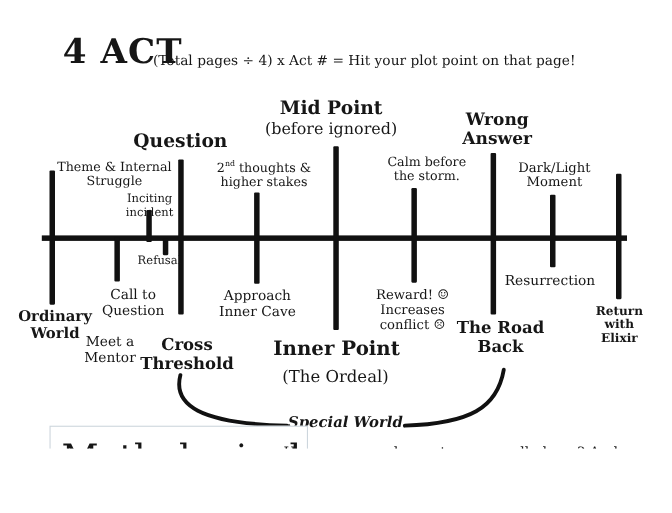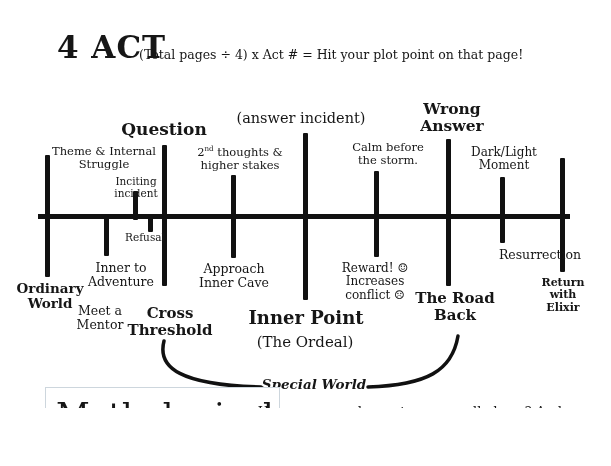--- a/index.html
+++ b/index.html
@@ -41,34 +41,35 @@
   <div class="tick" style="left:148px;top:217px;height:15px;"></div>
   <div class="tick" style="left:162px;top:145px;height:141px;"></div>
   <div class="tick" style="left:231px;top:175px;height:83px;"></div>
   <div class="tick" style="left:303px;top:133px;height:167px;"></div>
   <div class="tick" style="left:374px;top:171px;height:86px;"></div>
   <div class="tick" style="left:446px;top:139px;height:147px;"></div>
   <div class="tick" style="left:500px;top:177px;height:66px;"></div>
   <div class="tick" style="left:560px;top:158px;height:114px;"></div>
 
   <div class="abs ctr lbl b" style="left:164px;top:120px;font-size:17px;">Question</div>
-  <div class="abs ctr lbl" style="left:301px;top:110px;font-size:14.5px;">(answer incident)</div>
+  <div class="abs ctr lbl b" style="left:301px;top:90px;font-size:17px;">Mid Point</div>
+  <div class="abs ctr lbl" style="left:301px;top:110px;font-size:14.5px;">(before ignored)</div>
   <div class="abs ctr lbl b" style="left:452px;top:100px;font-size:15.5px;width:80px;">Wrong Answer</div>
 
   <div class="abs ctr lbl" style="left:104px;top:145px;font-size:11.5px;width:112px;">Theme &amp; Internal Struggle</div>
   <div class="abs ctr lbl" style="left:136px;top:176px;font-size:10.5px;width:54px;">Inciting incident</div>
   <div class="abs ctr lbl" style="left:240px;top:146px;font-size:11.5px;width:100px;"><span>2</span><sup>nd</sup><span> thoughts &amp; higher stakes</span></div>
   <div class="abs ctr lbl" style="left:388px;top:141px;font-size:11.5px;width:80px;">Calm before the storm.</div>
   <div class="abs ctr lbl" style="left:504px;top:146px;font-size:12px;width:80px;">Dark/Light Moment</div>
 
   <div class="abs ctr lbl" style="left:145px;top:232px;font-size:10.5px;">Refusal</div>
-  <div class="abs ctr lbl" style="left:121px;top:261px;font-size:12.5px;width:80px;">Inner to Adventure</div>
+  <div class="abs ctr lbl" style="left:121px;top:261px;font-size:12.5px;width:80px;">Call to Question</div>
   <div class="abs ctr lbl" style="left:234px;top:262px;font-size:12.5px;width:88px;">Approach Inner Cave</div>
   <div class="abs ctr lbl" style="left:375px;top:262px;font-size:12px;width:80px;">Reward! ☺ Increases conflict ☹</div>
-  <div class="abs ctr lbl" style="left:540px;top:248px;font-size:12.5px;">Resurrection</div>
+  <div class="abs ctr lbl" style="left:500px;top:248px;font-size:12.5px;">Resurrection</div>
 
   <div class="abs ctr lbl b" style="left:50px;top:281px;font-size:13.5px;width:76px;">Ordinary World</div>
   <div class="abs ctr lbl b" style="left:170px;top:305px;font-size:15px;width:100px;">Cross Threshold</div>
   <div class="abs ctr lbl" style="left:100px;top:304px;font-size:12.5px;width:60px;">Meet a Mentor</div>
   <div class="abs ctr lbl b" style="left:306px;top:308px;font-size:18px;">Inner Point</div>
   <div class="abs ctr lbl" style="left:305px;top:334px;font-size:15px;">(The Ordeal)</div>
   <div class="abs ctr lbl b" style="left:455px;top:290px;font-size:15px;width:92px;">The Road Back</div>
   <div class="abs ctr lbl b" style="left:563px;top:277px;font-size:11px;width:56px;">Return with Elixir</div>
 
   <svg class="arc-svg" width="611" height="466" viewBox="0 0 611 466">

